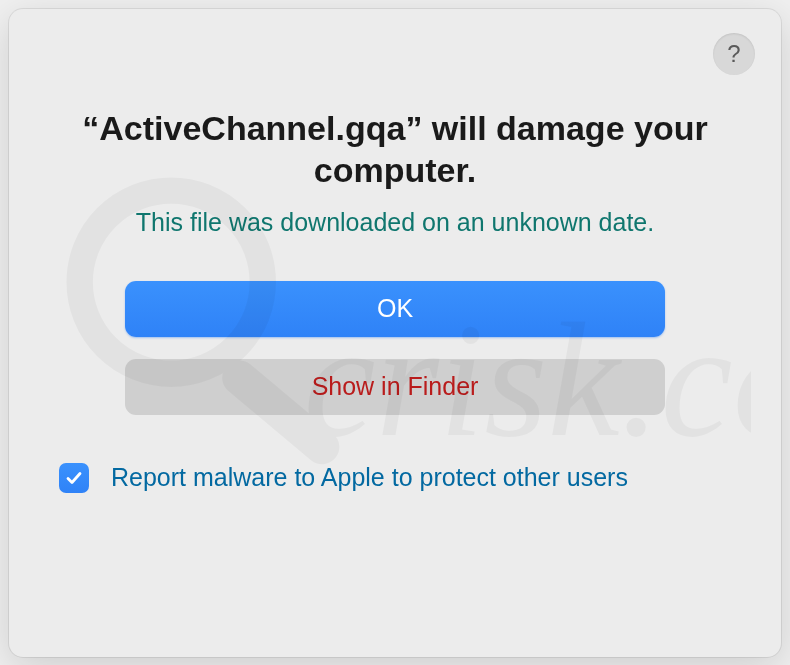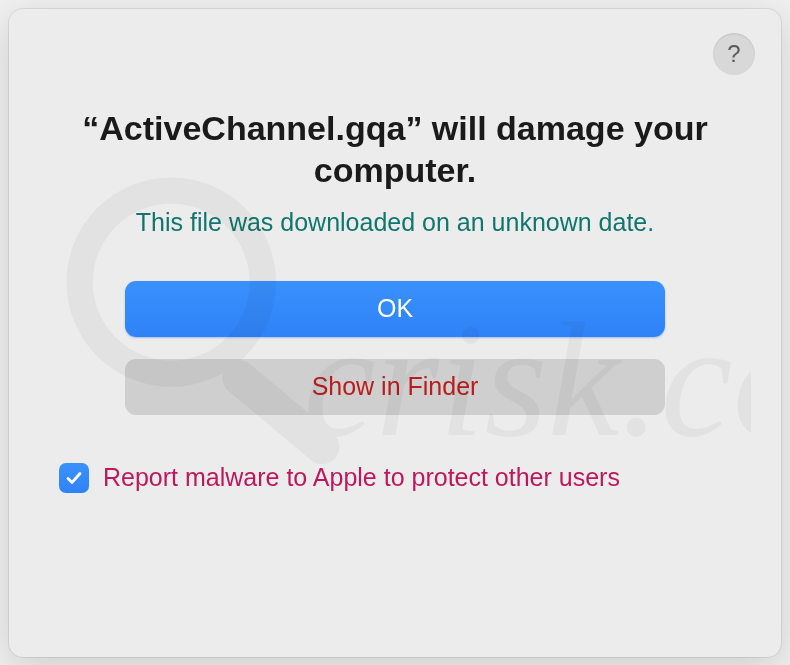--- a/index.html
+++ b/index.html
@@ -120,21 +120,22 @@
       flex-shrink: 0;
     }
     
     .checkbox svg {
       width: 20px;
       height: 20px;
     }
     
     .checkbox-label {
       font-size: 25px;
-      color: #be185d;
+      color: #0369a1;
+      margin-left: 8px;
     }
     
     
     .watermark {
       position: absolute;
       top: 120px;
       left: 30px;
       right: 30px;
       bottom: 120px;
       pointer-events: none;

